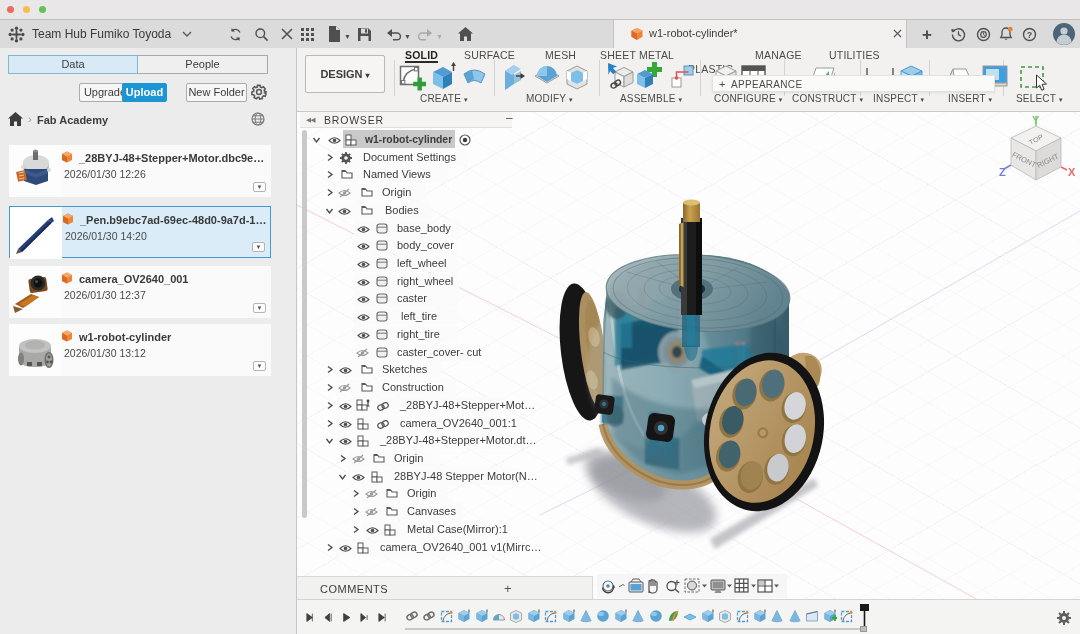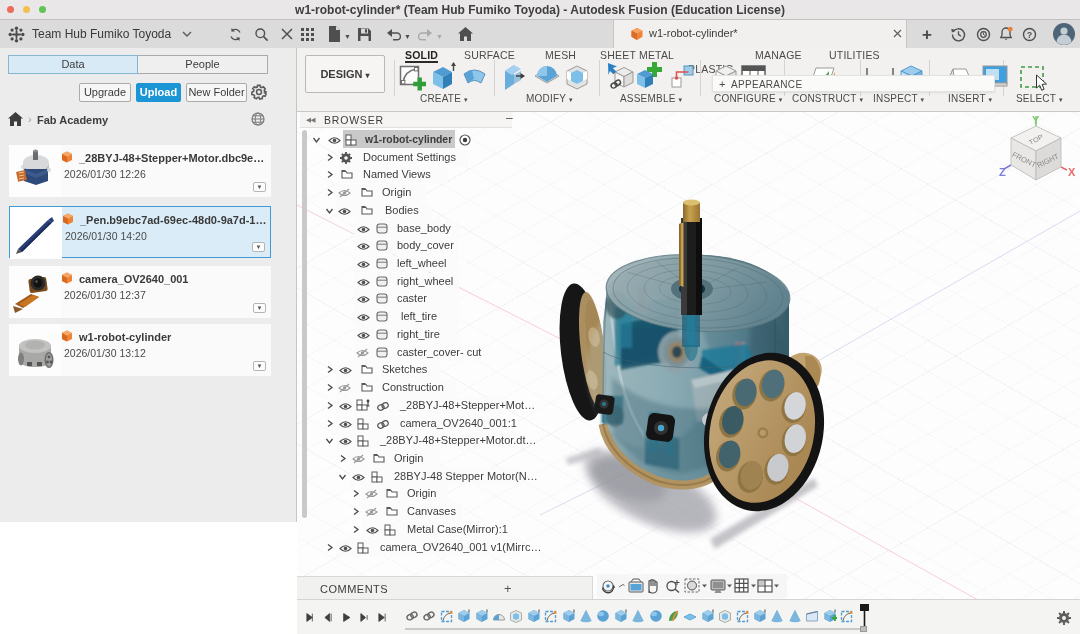--- a/index.html
+++ b/index.html
@@ -10,21 +10,21 @@
 
 #titlebar { left:0; top:0; width:1080px; height:20px; background:#e9e7e7; border-bottom:1px solid #c2c0c0; }
 .tl { position:absolute; top:6px; width:7px; height:7px; border-radius:50%; }
 #title-text { position:absolute; top:3px; left:0; width:1080px; text-align:center; font-size:12px; font-weight:bold; color:#3e3e3e; }
 
 
 #toolbar2 { left:0; top:20px; width:1080px; height:28px; background:#dcdbdb; }
 #tab-active { position:absolute; left:613px; top:0; width:294px; height:28px; background:#f1f0ee; border-left:1px solid #c6c5c4; border-right:1px solid #c6c5c4; }
 
 
-#leftpanel { left:0; top:48px; width:297px; height:474px; background:#ececec; border-right:1px solid #c7c6c6; }
+#leftpanel { left:0; top:48px; width:297px; height:586px; background:#ececec; border-right:1px solid #c7c6c6; }
 #seg { position:absolute; left:8px; top:7px; width:260px; height:19px; font-size:11px; color:#3c3c3c; }
 #seg .data { position:absolute; left:0; top:0; width:130px; height:19px; background:#d8eaf5; border:1px solid #86b6d2; text-align:center; line-height:17px; }
 #seg .people { position:absolute; left:130px; top:0; width:130px; height:19px; background:#efefef; border:1px solid #a9a9a9; border-left:none; text-align:center; line-height:17px; }
 .btnrow { position:absolute; top:82px; height:19px; font-size:11px; color:#3c3c3c; }
 .btn { position:absolute; top:0; height:19px; background:#f6f6f6; border:1px solid #ababab; border-radius:2px; text-align:center; line-height:17px; }
 .btn.blue { background:#1b95d4; border-color:#1b95d4; color:#fff; font-weight:bold; }
 #crumb { position:absolute; left:8px; top:113px; width:280px; height:14px; font-size:11px; font-weight:bold; color:#3c3c3c; }
 .card { position:absolute; left:9px; width:262px; height:52px; background:#fafafa; }
 .card .thumb { position:absolute; left:0; top:0; width:52px; height:52px; background:#fdfdfd; }
 .card .title { position:absolute; left:70px; top:7px; font-size:11px; font-weight:bold; color:#3a3a3a; white-space:nowrap; }
@@ -65,21 +65,20 @@
 .txt { position:absolute; white-space:nowrap; }
 </style>
 </head>
 <body>
 <div id="app">
 
   <div id="titlebar" class="abs">
     <div class="tl" style="left:7px;background:#ed6a5e;"></div>
     <div class="tl" style="left:23px;background:#f4bf4e;"></div>
     <div class="tl" style="left:39px;background:#61c454;"></div>
-    <div id="title-text">w1-robot-cylinder* (Team Hub Fumiko Toyoda) - Autodesk Fusion (Education License)</div>
   </div>
 
   <div id="toolbar2" class="abs">
     <div id="tab-active">
       <svg style="position:absolute;left:16px;top:7px;" width="14" height="14" viewBox="0 0 14 14">
           <path fill="#f08237" d="M7 1l5.5 2.8v6L7 13 1.5 9.8v-6z"></path>
           <path fill="#f5a263" d="M7 1l5.5 2.8L7 6.6 1.5 3.8z"></path>
           <path fill="#d96c28" d="M7 6.6v6.4L1.5 9.8v-6z"></path>
         </svg>
       <div class="txt" style="left:35px;top:7px;font-size:11px;color:#3c3c3c;">w1-robot-cylinder*</div>
@@ -198,21 +197,21 @@
       </svg>
   </div>
 
   <div id="leftpanel" class="abs">
     <div id="seg">
         <div class="data">Data</div>
         <div class="people">People</div>
       </div>
     <div class="btnrow" style="left:0;top:35px;width:297px;">
       <div class="btn" style="left:79px;width:52px;">Upgrade</div>
-      <div class="btn blue" style="left:136px;width:45px;text-align:center;">Upload</div>
+      <div class="btn blue" style="left:122px;width:45px;text-align:center;">Upload</div>
       <div class="btn" style="left:186px;width:61px;">New Folder</div>
       <svg style="position:absolute;left:251px;top:1px;" width="16" height="16" viewBox="0 0 16 16">
           <path fill="#5a5a5a" d="M8 4.8a3.2 3.2 0 1 0 0 6.4 3.2 3.2 0 0 0 0-6.4zm0 4.9a1.7 1.7 0 1 1 0-3.4 1.7 1.7 0 0 1 0 3.4z"></path>
           <path fill="#5a5a5a" d="M13.6 8.9l1.5.9-1 2.4-1.7-.4-1 1-.1 1.8-2.6.4-.7-1.6-1.4.1-1.2 1.3-2.3-1.2.5-1.7-.9-1.1-1.8-.2V8l1.7-.6.3-1.4-1.1-1.4L3.4 2.7l1.5 1 1.3-.6.3-1.7h2.6l.4 1.7 1.3.6 1.6-.9 1.8 1.9-1 1.4.4 1.3 1.7.4z" fill-opacity="0" stroke="#5a5a5a" stroke-width="1.6"></path>
         </svg>
     </div>
     <div id="crumb" style="top:65px;">
       <svg style="position:absolute;left:0px;top:-1px;" width="15" height="14" viewBox="0 0 15 14">
           <path fill="#3c3c3c" d="M7.5 0L0 6.5h2V14h4v-4.5h3V14h4V6.5h2z"></path>
         </svg>

